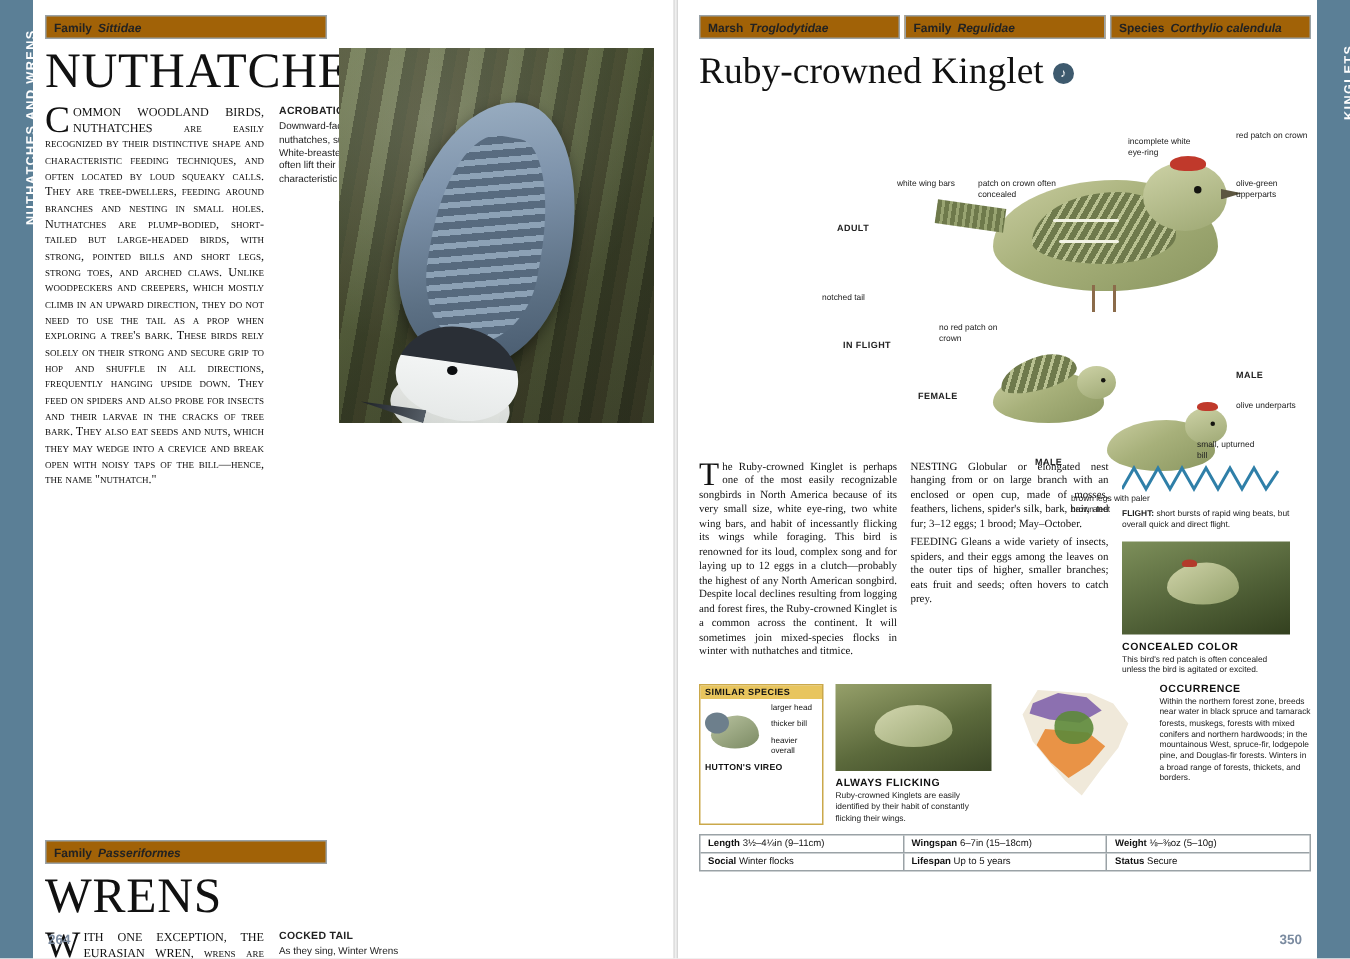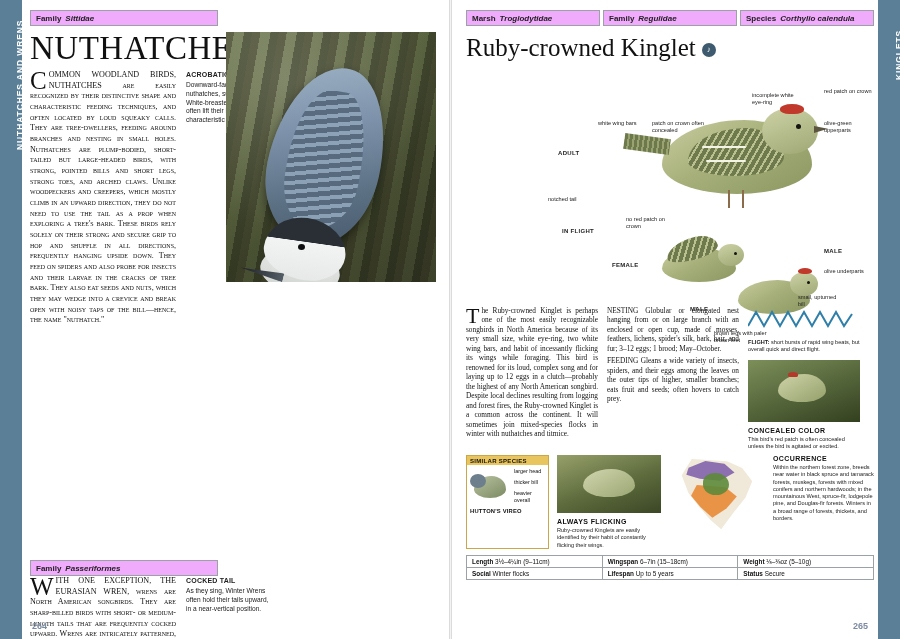--- a/index.html
+++ b/index.html
@@ -35,21 +35,21 @@
   .tab-right span { transform:rotate(-90deg); transform-origin:left top;
                     left:16px; top:80px; }
 
   .inner-left { position:absolute; left:30px; top:10px; width:406px; height:620px; }
   .inner-right { position:absolute; left:16px; top:10px; width:408px; height:620px; }
 
   
   .bar {
     border:1px solid #9aa2a6; height:16px; display:flex; align-items:center;
     padding:0 5px; font-family:"Liberation Sans", sans-serif; font-size:8px;
-    color:#222; background:#f0abfc;
+    color:#222; background:#a16207;
   }
   .bar b { font-weight:bold; }
   .bar .it { font-style:italic; font-weight:bold; margin-left:4px; }
 
   
   .article { position:relative; }
   h1.group {
     font-family:"Liberation Serif", serif;
     font-size:33px; letter-spacing:.5px; font-weight:normal;
     margin:6px 0 5px 0; line-height:1;
@@ -280,20 +280,21 @@
           <div class="nut-eye"></div>
         </div>
       </div>
 
       <div class="article" style="margin-top:234px;">
         <div class="bar" style="width:188px">
           <b>Family</b>
           <i class="it">Passeriformes</i>
         </div>
 
+        <h1 class="group">WRENS</h1>
 
         <div style="display:flex; gap:10px;">
           <div class="body-col sc">
             <span class="drop">W</span><span>ITH ONE EXCEPTION, THE EURASIAN WREN, wrens are North American songbirds. They are sharp-billed birds with short- or medium-length tails that are frequently cocked upward. Wrens are intricately patterned, mostly with dark bars and streaks, and pale spots on buff-and-rusty backgrounds. Their family name, Troglodytidae, derives from a Greek word for "cave-dweller"—while they do not really inhabit caves, the description is apt as some North American species, such as the Winter Wren, forage deep inside thick cover of all kinds, from scrub to upturned tree roots and overgrown stumps, or in dense growth inside ditches. The aptly named Marsh Wrens are found in marshes and Sedge Wrens in sedge meadows. Wrens are often best located by their calls, which are fairly loud for such small birds. Some wren species sing precisely synchronized duets.</span>
           </div>
           <div class="note">
             <h4>COCKED TAIL</h4>
             <div>As they sing, Winter Wrens often hold their tails upward, in a near-vertical position.</div>
           </div>
         </div>
@@ -467,15 +468,15 @@
           </div>
           <div class="fact-cell">
             <b>Status</b>
             <span>Secure</span>
           </div>
         </div>
       </div>
 
     </div>
 
-    <div class="folio folio-right">265</div>
+    <div class="folio folio-right">350</div>
   </div>
 </div>
 
 </body></html>

